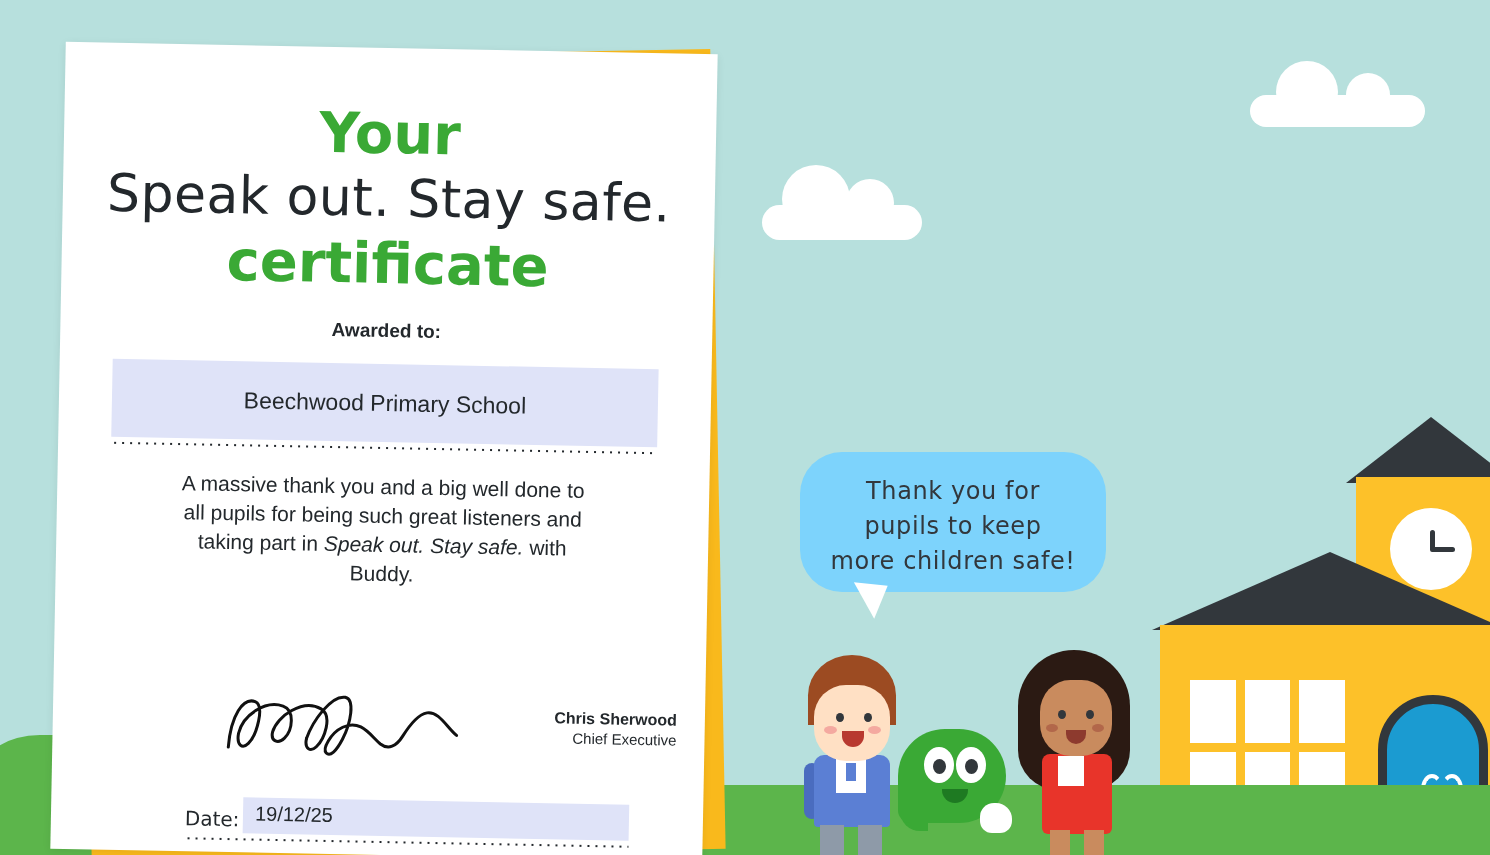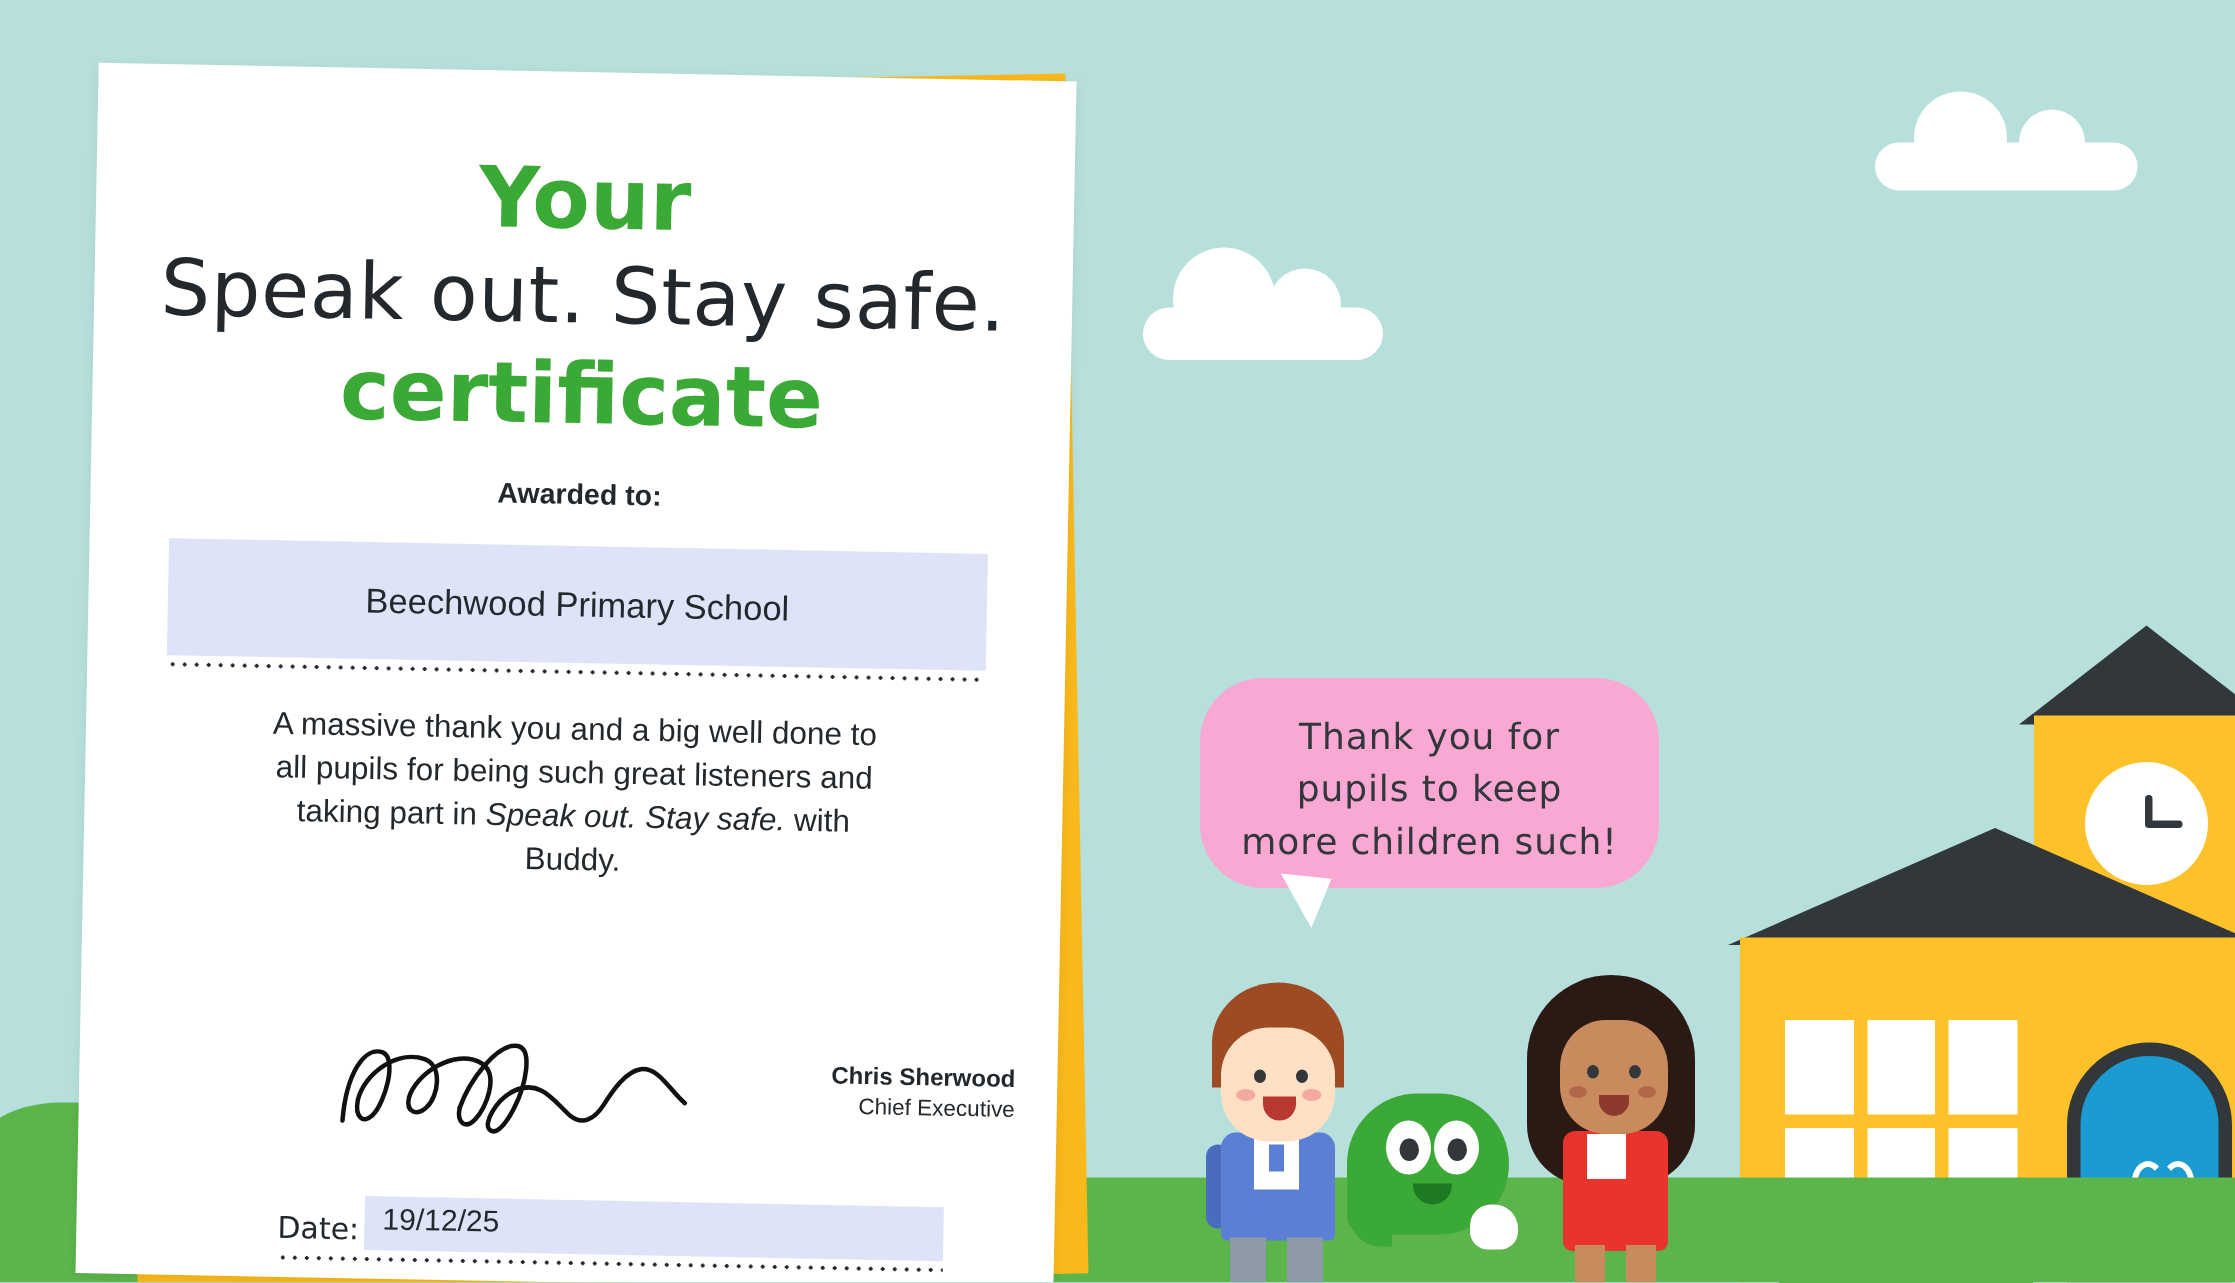--- a/index.html
+++ b/index.html
@@ -271,21 +271,21 @@
     border-radius: 14px 16px 12px 12px;
   }
 
   
   .bubble {
     position: absolute;
     left: 800px;
     top: 452px;
     width: 306px;
     height: 140px;
-    background: #f9a8d4;
+    background: #7dd3fc;
     border-radius: 42px 42px 42px 42px;
   }
   .bubble:after {
     content: "";
     position: absolute;
     left: 52px;
     bottom: -26px;
     width: 0; height: 0;
     border-left: 24px solid transparent;
     border-right: 10px solid transparent;
@@ -545,21 +545,21 @@
         <div class="girl-cheek r"></div>
         <div class="girl-mouth"></div>
       </div>
     </div>
   </div>
 
   <div class="bubble">
     <div class="bubble-text">
       <div>Thank you for</div>
       <div>pupils to keep</div>
-      <div>more children such!</div>
+      <div>more children safe!</div>
     </div>
   </div>
 
   <div class="cert-shadow-yellow"></div>
   <div class="cert">
     <div class="cert-inner">
       <div class="title-line1">Your</div>
       <div class="title-line2">Speak out. Stay safe.</div>
       <div class="title-line3">certificate</div>
 

